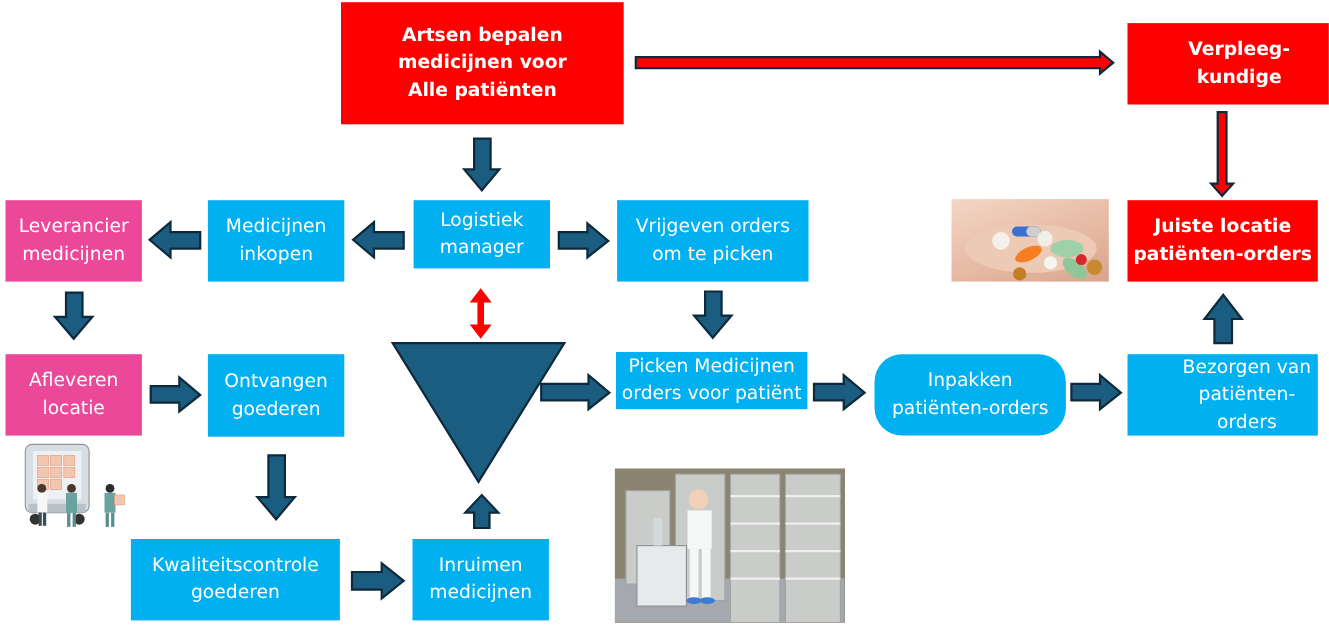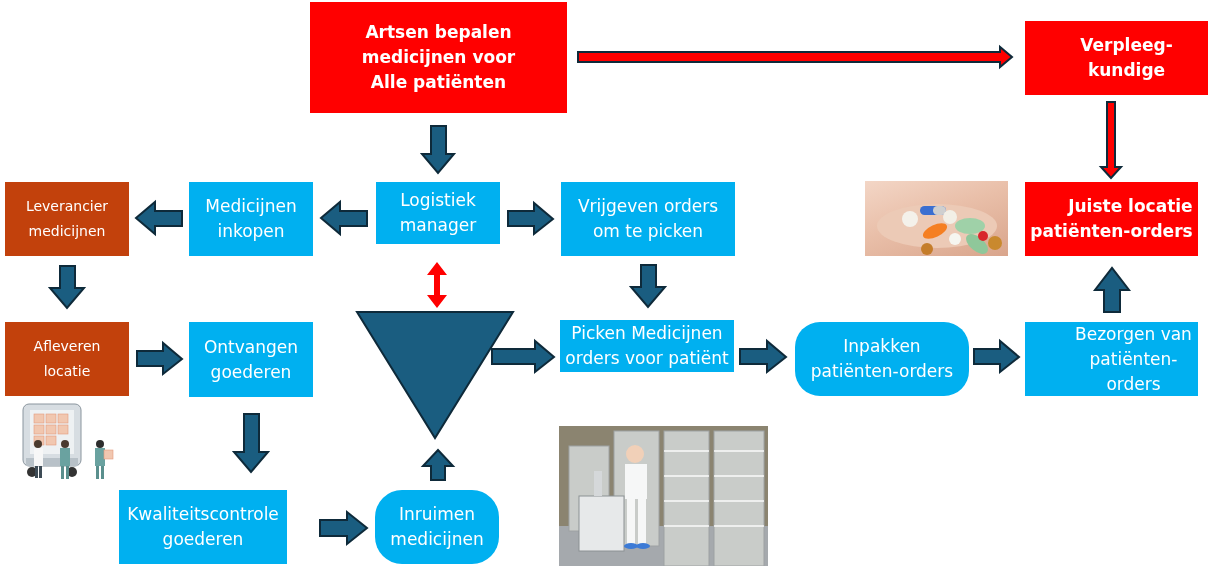--- a/index.html
+++ b/index.html
@@ -1,20 +1,20 @@
 <!DOCTYPE html>
 <html><head>
 <meta charset="utf-8">
 <style>
   html,body{margin:0;padding:0;background:#ffffff;}
   body{width:1208px;height:568px;position:relative;overflow:hidden;font-family:"DejaVu Sans","Liberation Sans",sans-serif;}
   .box{position:absolute;display:flex;align-items:center;justify-content:center;text-align:center;color:#ffffff;box-sizing:border-box;padding:0 4px;}
   .box span{white-space:pre-line;}
   .blue{background:#00b0f0;font-size:17px;line-height:25px;}
-  .green{background:#c2410c;font-size:14px;line-height:25px;}
+  .green{background:#ec4899;font-size:17px;line-height:25px;}
   .red{background:#ff0000;font-weight:bold;font-size:17px;line-height:25px;}
   svg.ov{position:absolute;left:0;top:0;width:1208px;height:568px;pointer-events:none;}
   .pic{position:absolute;overflow:hidden;}
 </style>
 </head>
 <body>
 
 <div class="box red" style="left:310px;top:2px;width:257px;height:111px;justify-content:center;">
     <span>Artsen bepalen
 medicijnen voor
@@ -34,21 +34,21 @@
 inkopen</span>
   </div>
 <div class="box blue" style="left:376px;top:182px;width:124px;height:62px;">
     <span>Logistiek
 manager</span>
   </div>
 <div class="box blue" style="left:561px;top:182px;width:174px;height:74px;">
     <span>Vrijgeven orders
 om te picken</span>
   </div>
-<div class="box red" style="left:1025px;top:182px;width:173px;height:74px;text-align:right;">
+<div class="box red" style="left:1025px;top:182px;width:173px;height:74px;">
     <span>Juiste locatie
 patiënten-orders</span>
   </div>
 
 <div class="box green" style="left:5px;top:322px;width:124px;height:74px;">
     <span>Afleveren
 locatie</span>
   </div>
 <div class="box blue" style="left:189px;top:322px;width:124px;height:75px;">
     <span>Ontvangen
@@ -60,25 +60,25 @@
   </div>
 <div class="box blue" style="left:795px;top:322px;width:174px;height:74px;border-radius:25px;">
     <span>Inpakken
 patiënten-orders</span>
   </div>
 <div class="box blue" style="left:1025px;top:322px;width:173px;height:74px;padding-left:48px;">
     <span>Bezorgen van
 patiënten-orders</span>
   </div>
 
-<div class="box blue" style="left:119px;top:490px;width:168px;height:74px;">
+<div class="box blue" style="left:119px;top:490px;width:190px;height:74px;">
     <span>Kwaliteitscontrole
 goederen</span>
   </div>
-<div class="box blue" style="left:375px;top:490px;width:124px;height:74px;border-radius:27px;">
+<div class="box blue" style="left:375px;top:490px;width:124px;height:74px;">
     <span>Inruimen
 medicijnen</span>
   </div>
 
 <div class="pic" style="left:865px;top:181px;width:143px;height:75px;background:linear-gradient(160deg,#f3d6c6 0%,#e9bfa9 45%,#d9a58c 100%);">
   <svg width="143" height="75">
     <ellipse cx="72" cy="45" rx="60" ry="22" fill="#eccab6"></ellipse>
     <rect x="55" y="25" width="26" height="9" rx="4.5" fill="#3b6fd1"></rect>
       <rect x="68" y="25" width="13" height="9" rx="4.5" fill="#cfcfcf"></rect>
     <circle cx="45" cy="38" r="8" fill="#f4f1ea"></circle>

